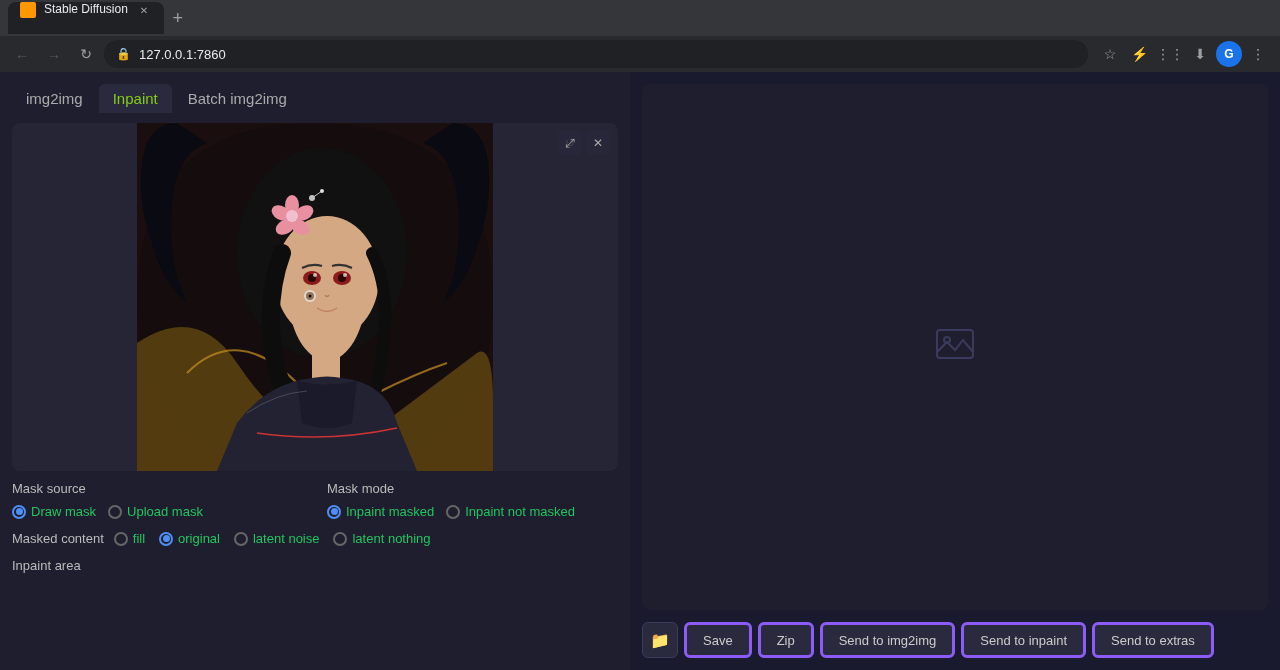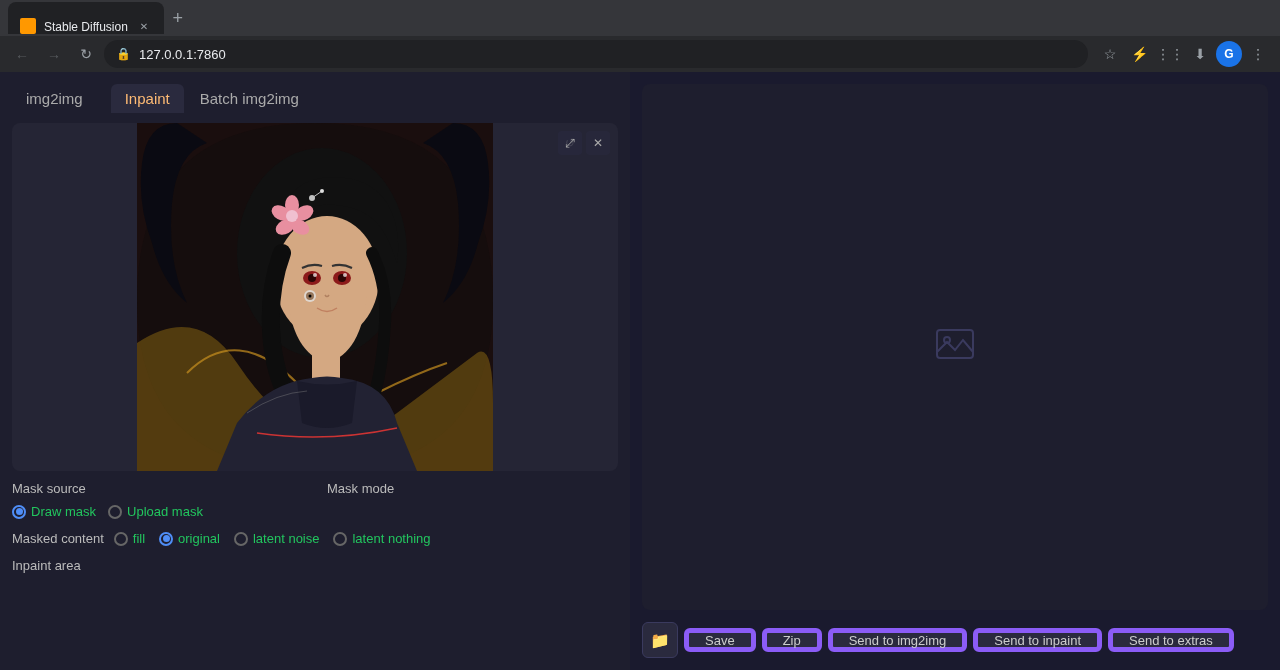--- a/index.html
+++ b/index.html
@@ -24,21 +24,21 @@
       display: flex;
       align-items: center;
       padding: 0 8px;
     }
     .browser-tab {
       background: #202124;
       border-radius: 8px 8px 0 0;
       padding: 0 12px;
       height: 32px;
       display: flex;
-      align-items: flex-end;
+      align-items: flex-start;
       gap: 8px;
       font-size: 12px;
       color: #e8eaed;
     }
     .tab-favicon {
       width: 16px;
       height: 16px;
       background: #ff9800;
       border-radius: 2px;
     }
@@ -158,22 +158,21 @@
       border-radius: 6px 6px 0 0;
       font-size: 15px;
       cursor: pointer;
       color: #aaa;
       background: transparent;
       border: none;
       outline: none;
     }
     .tab-item.active {
       background: #2a2a3e;
-      color: #fdba74;
-      margin-left: 12px;
+      color: #84cc16;
     }
 
     
     .canvas-area {
       background: #252535;
       border-radius: 8px;
       flex: 0 0 auto;
       height: 348px;
       position: relative;
       overflow: hidden;
@@ -386,24 +385,24 @@
       border: 1px solid #3a3a5e;
       border-radius: 6px;
       display: flex;
       align-items: center;
       justify-content: center;
       cursor: pointer;
       color: #f0a000;
       font-size: 16px;
     }
     .action-btn {
-      height: 24px;
+      height: 36px;
       padding: 0 16px;
       background: #2a2a3e;
-      border: 5px solid #8b5cf6;
+      border: 3px solid #8b5cf6;
       border-radius: 6px;
       color: #ccc;
       font-size: 13px;
       cursor: pointer;
       display: flex;
       align-items: center;
     }
 
     
     .inpaint-row {
@@ -548,20 +547,30 @@
             </label>
             <label class="radio-option">
               <div class="radio-circle"></div>
               <span>Upload mask</span>
             </label>
           </div>
         </div>
 
         <div class="radio-group">
           <span class="radio-group-label">Mask mode</span>
+          <div class="radio-options">
+            <label class="radio-option">
+              <div class="radio-circle checked"></div>
+              <span>Inpaint masked</span>
+            </label>
+            <label class="radio-option">
+              <div class="radio-circle"></div>
+              <span>Inpaint not masked</span>
+            </label>
+          </div>
         </div>
       </div>
 
       <div class="control-row">
         <span class="control-label">Masked content</span>
         <div style="display:flex; gap:14px; align-items:flex-end;">
           <label class="radio-option">
             <div class="radio-circle"></div>
             <span>fill</span>
           </label>

